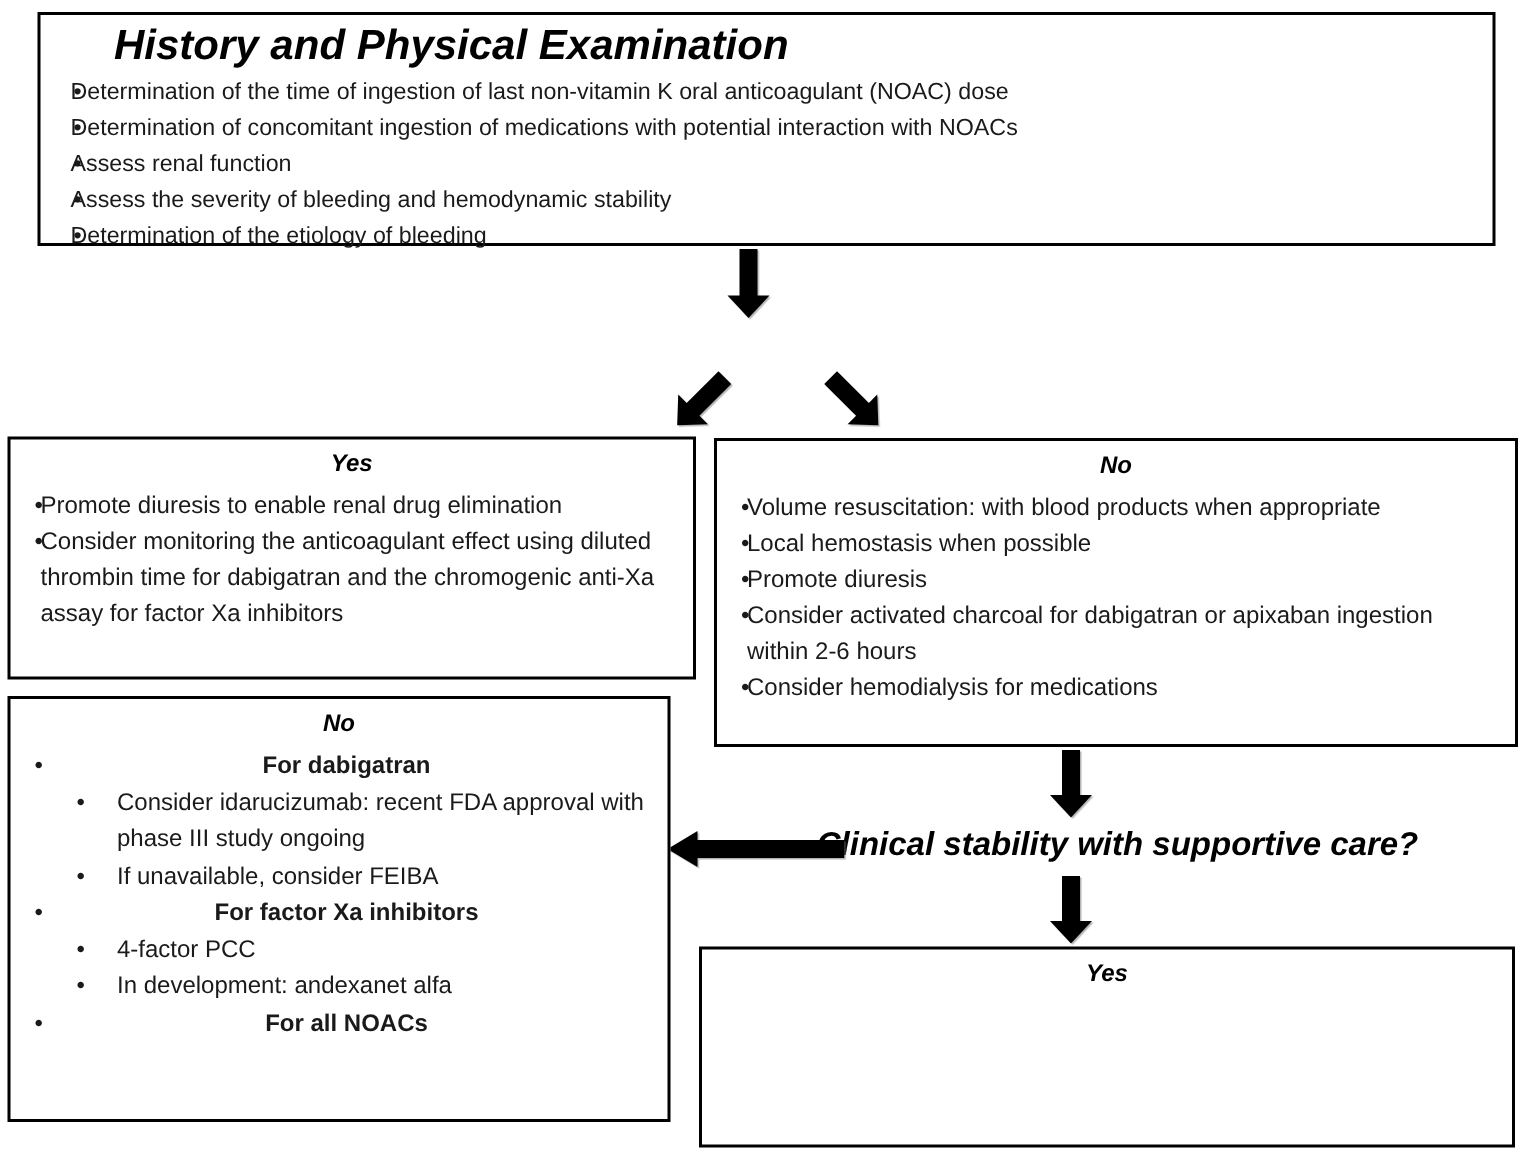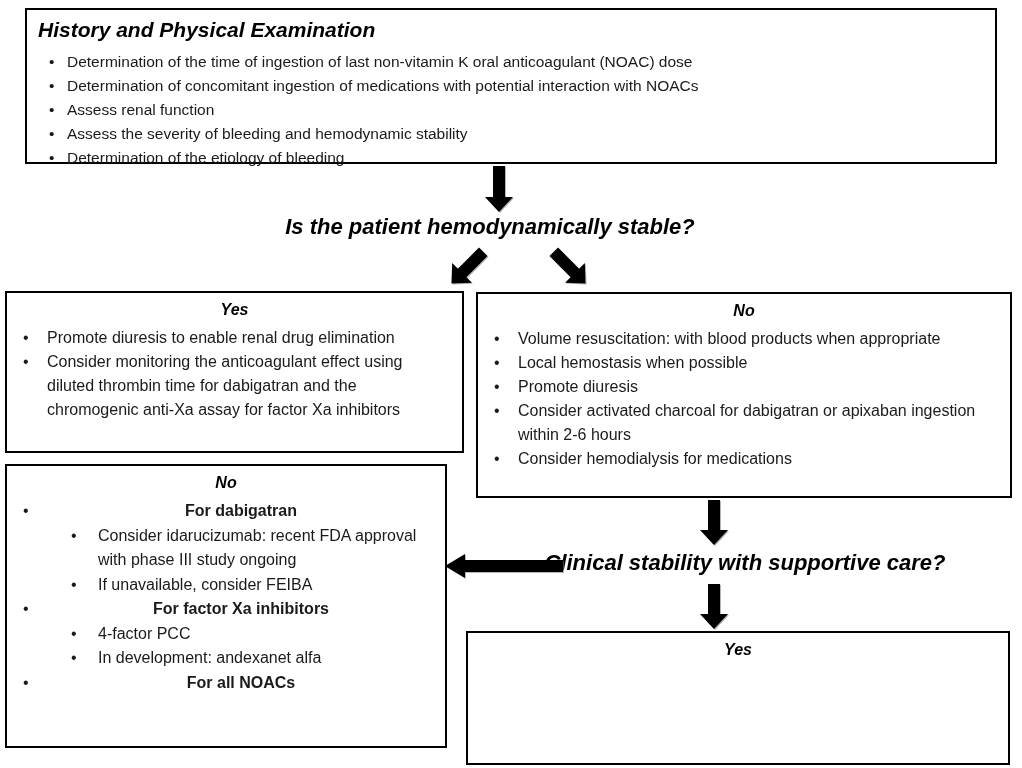--- a/index.html
+++ b/index.html
@@ -20,38 +20,39 @@
   }
   .box-title {
     font-weight: bold;
     font-style: italic;
     font-size: 16px;
     line-height: 26px;
     color: #000000;
   }
   .box-title.left {
     text-align: left;
-    font-size: 21px;
+    font-size: 28px;
     line-height: 28px;
     padding: 6px 0 2px 11px;
+    margin-left: 38px;
   }
   .box-title.center {
     text-align: center;
     padding-top: 4px;
   }
   ul.blist {
     margin: 3px 0 0 0;
     padding: 0 10px 0 0;
     list-style: none;
     font-size: 16px;
     line-height: 24px;
   }
   ul.blist > li {
     position: relative;
-    padding-left: 40px;
+    padding-left: 20px;
   }
   ul.blist > li::before {
     content: "\2022";
     position: absolute;
     left: 16px;
     top: 0;
   }
   
   .history ul.blist { font-size: 15.5px; line-height: 24px; margin-top: 4px; }
   .history ul.blist > li { }
@@ -111,21 +112,20 @@
       <li>Assess the severity of bleeding and hemodynamic stability</li>
       <li>Determination of the etiology of bleeding</li>
     </ul>
   </div>
 
   <svg class="arr" style="left:484px; top:166px;" width="30" height="46" viewBox="0 0 30 46">
     <rect x="9" y="0" width="12" height="32"></rect>
     <polygon points="1,31 29,31 15,46"></polygon>
   </svg>
 
-  <div class="question" style="left:490px; top:211px;">Is the patient hemodynamically stable?</div>
 
   <svg class="arr" style="left:441px; top:242px;" width="52" height="52" viewBox="0 0 52 52">
     <g transform="rotate(45 26 26)">
       <rect x="20" y="3" width="12" height="31"></rect>
       <polygon points="12,33 40,33 26,48"></polygon>
     </g>
   </svg>
 
   <svg class="arr" style="left:544px; top:242px;" width="52" height="52" viewBox="0 0 52 52">
     <g transform="rotate(-45 26 26)">

